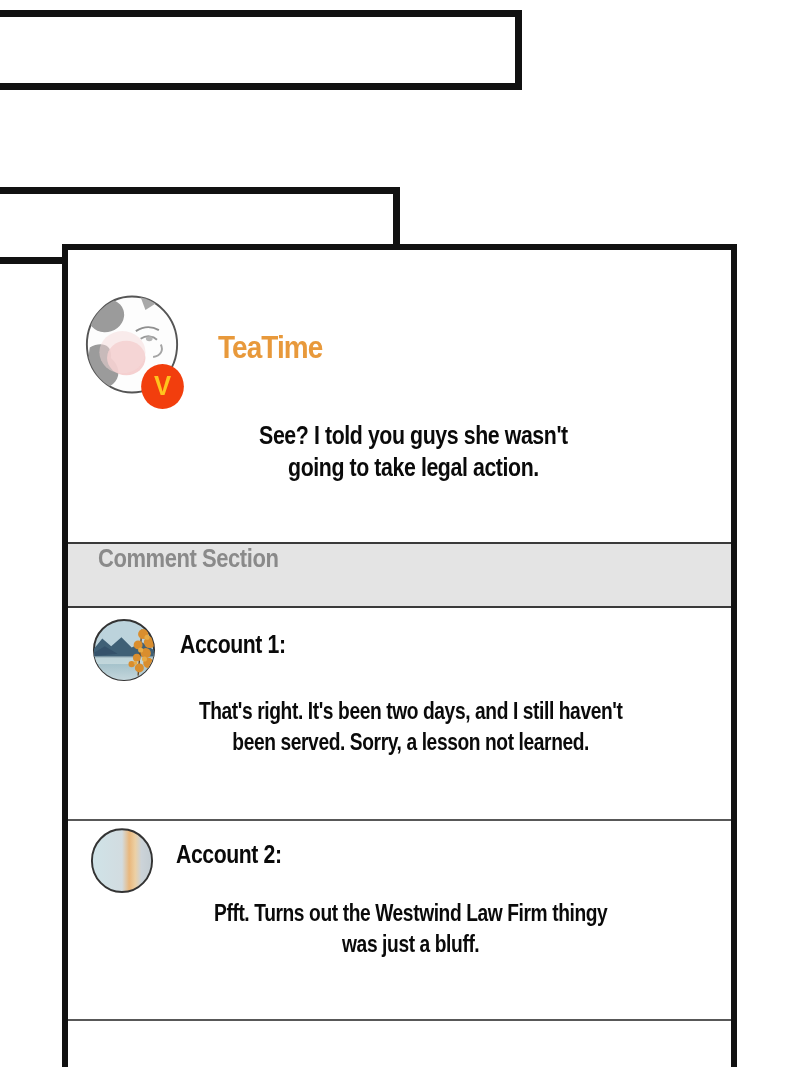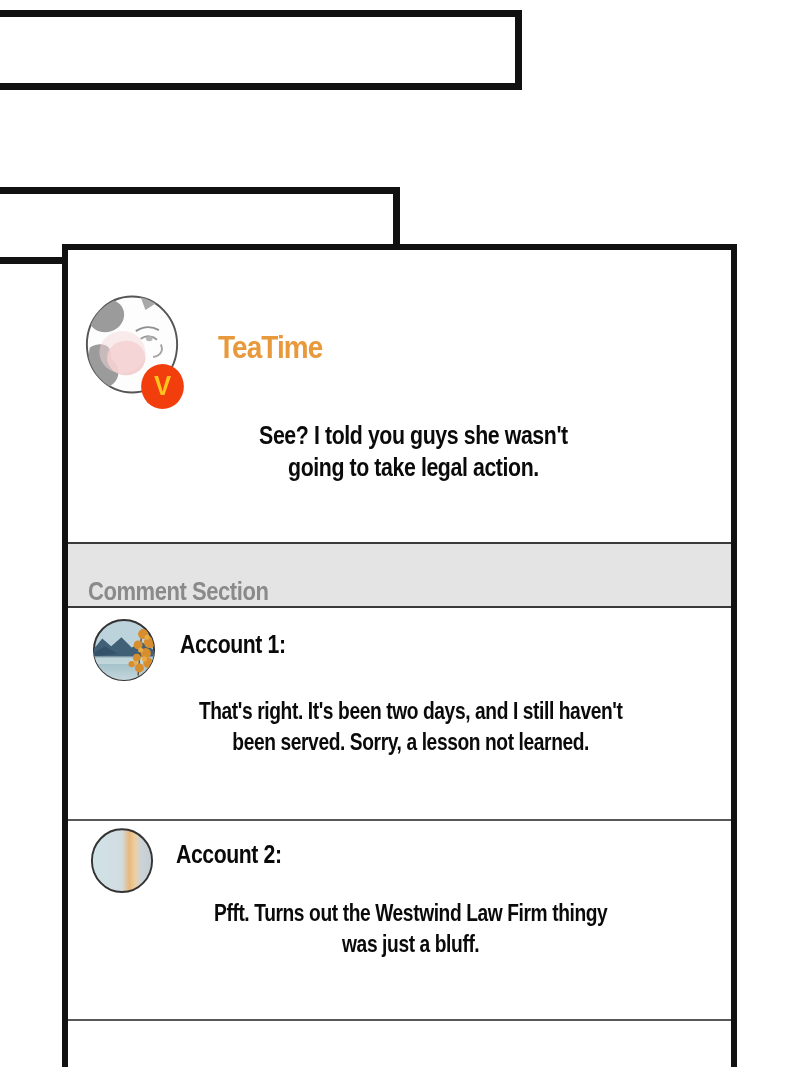--- a/index.html
+++ b/index.html
@@ -40,21 +40,21 @@
   .post-text{
     position:absolute;left:0;right:0;top:170px;
     text-align:center;padding-left:34px;
     font-weight:700;font-size:26px;line-height:1.22;color:#0a0a0a;
     letter-spacing:-0.5px;white-space:pre-line;
     transform:scaleX(0.82);transform-origin:center top;
   }
   .comment-header{
     position:absolute;left:0;right:0;top:292px;height:66px;
     background:#E4E4E4;border-top:2px solid #3a3a3a;border-bottom:2px solid #3a3a3a;
-    display:flex;align-items:flex-end;padding-left:20px;
+    display:flex;align-items:flex-start;padding-left:30px;
   }
   .comment-header span{
     color:#8A8A8A;font-weight:700;font-size:25px;letter-spacing:-0.5px;
     transform:scaleX(0.88);transform-origin:left center;white-space:nowrap;
   }
   .cavatar{position:absolute;}
   #c1-avatar{left:24px;top:368px;width:64px;height:64px;}
   #c2-avatar{left:22px;top:578px;width:64px;height:66px;}
   .author{
     position:absolute;font-weight:700;font-size:25px;color:#0a0a0a;

